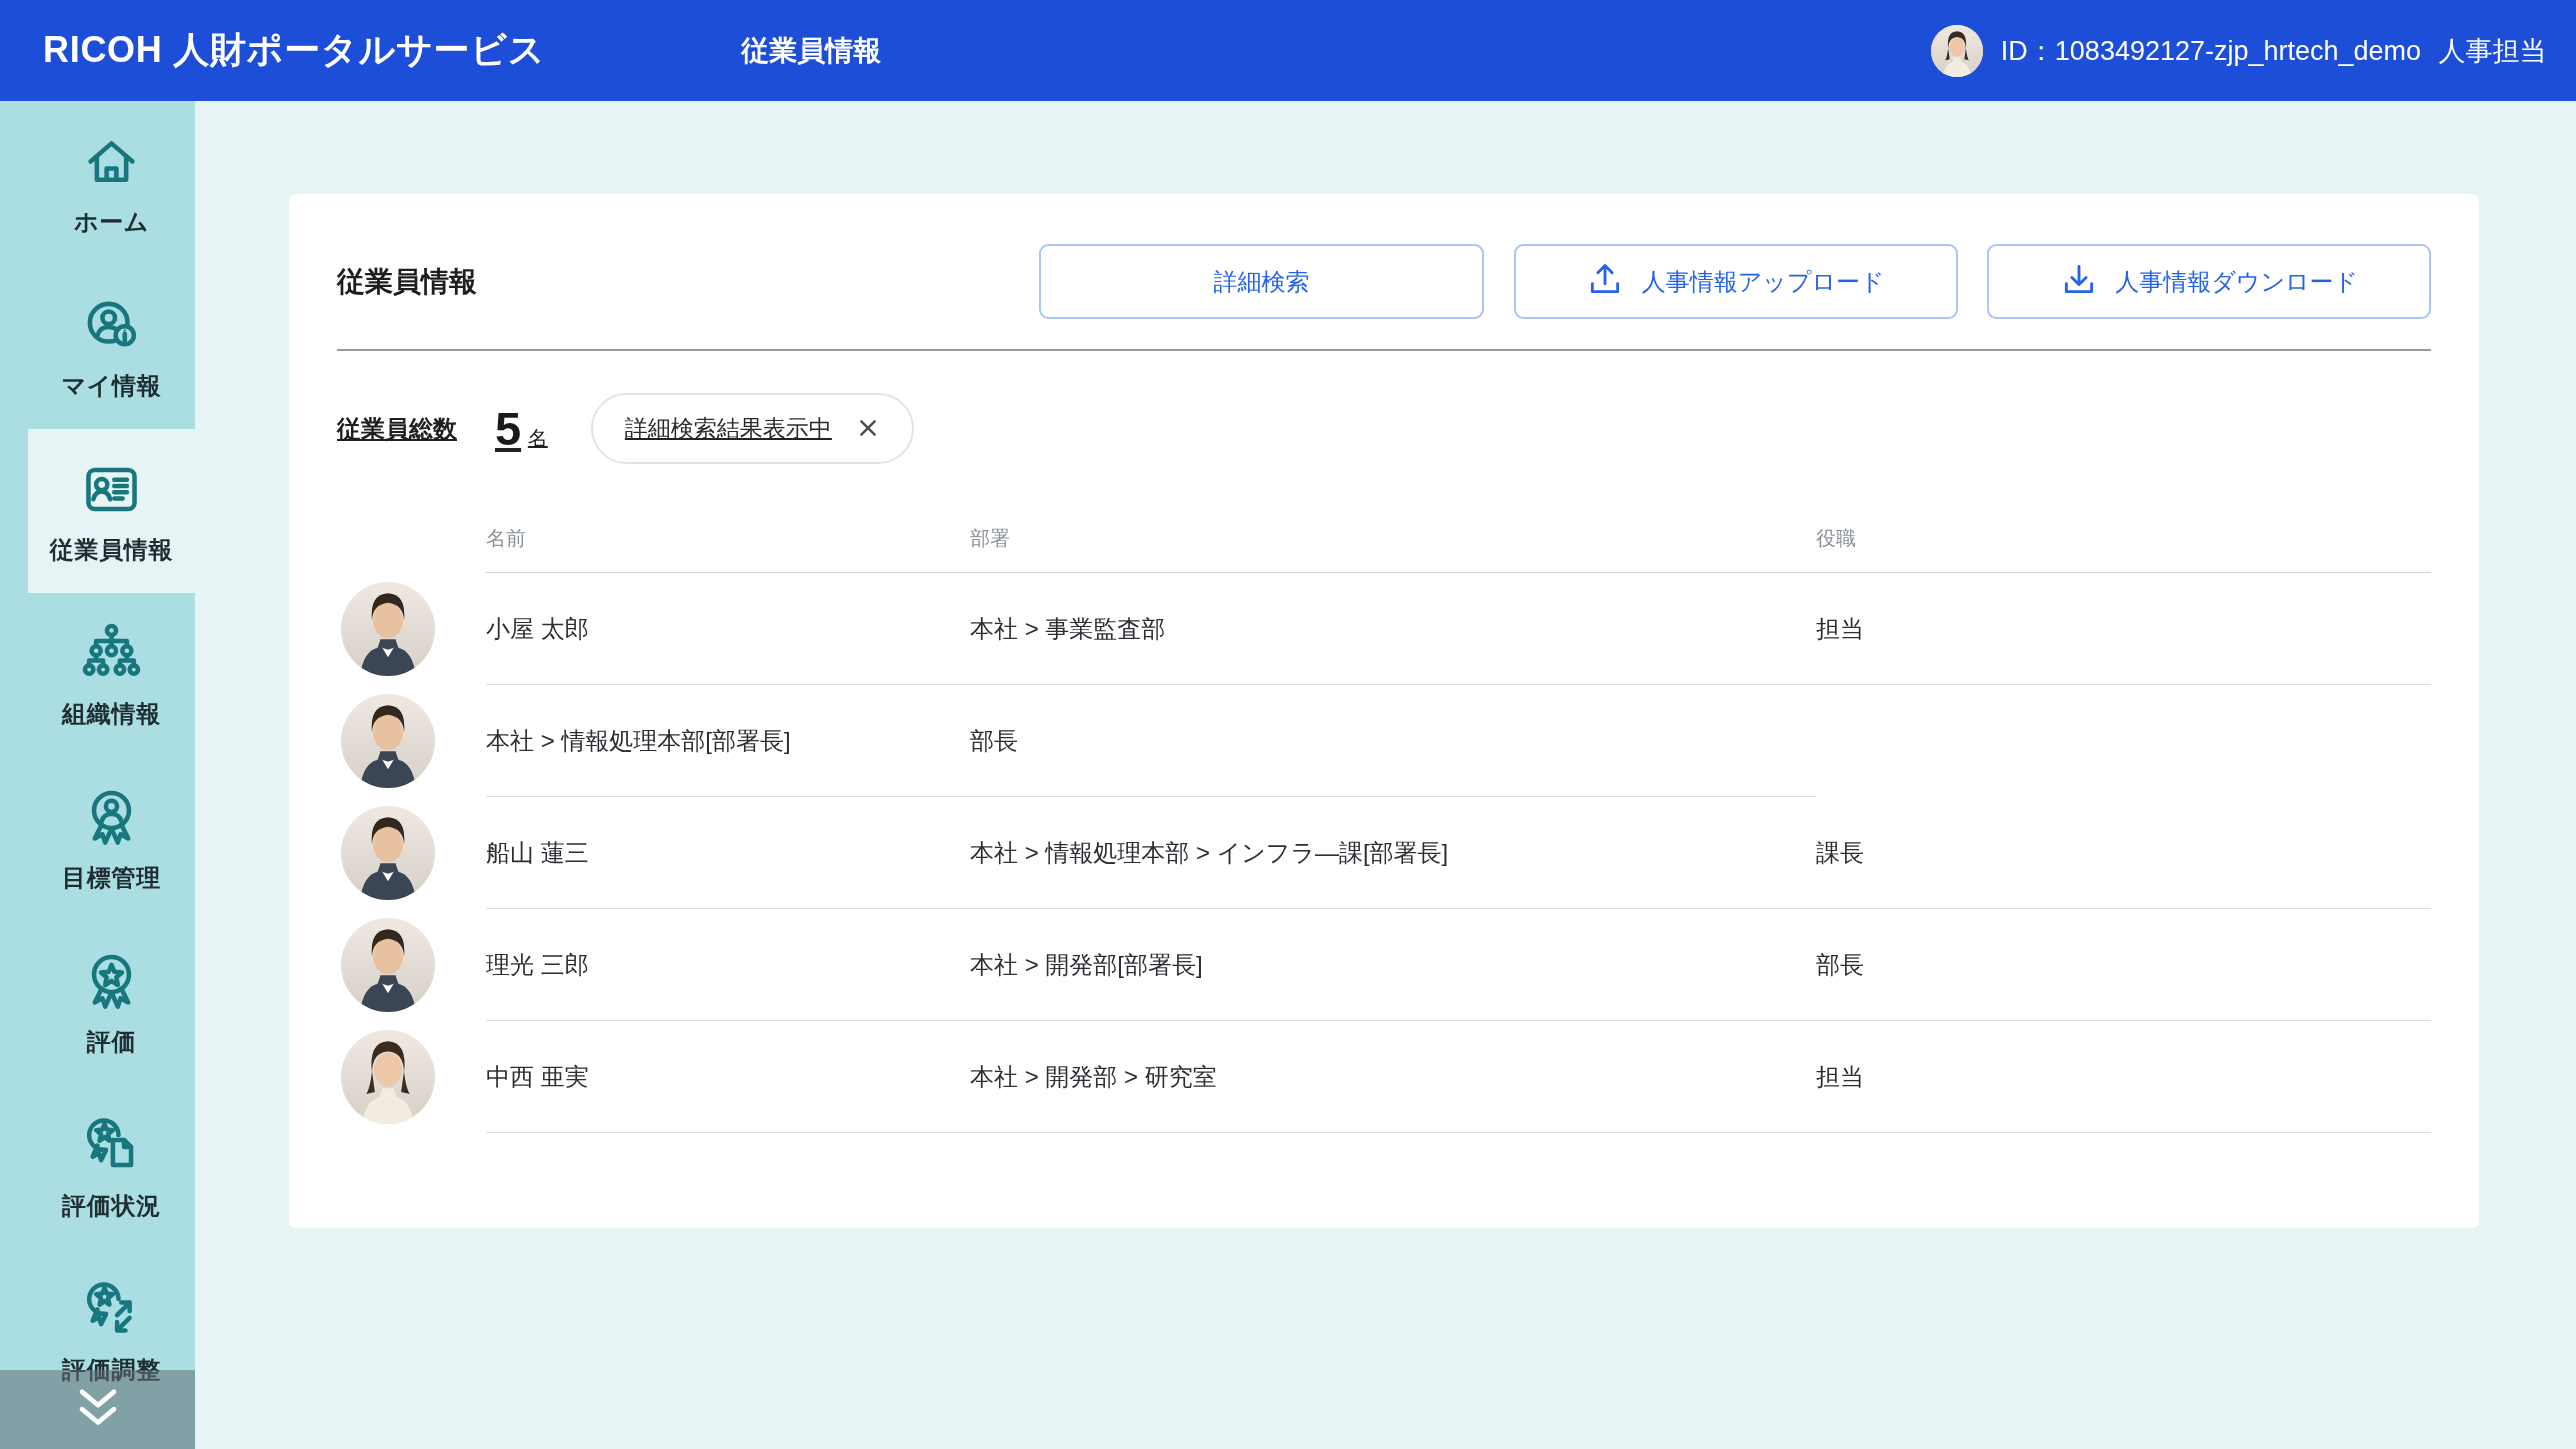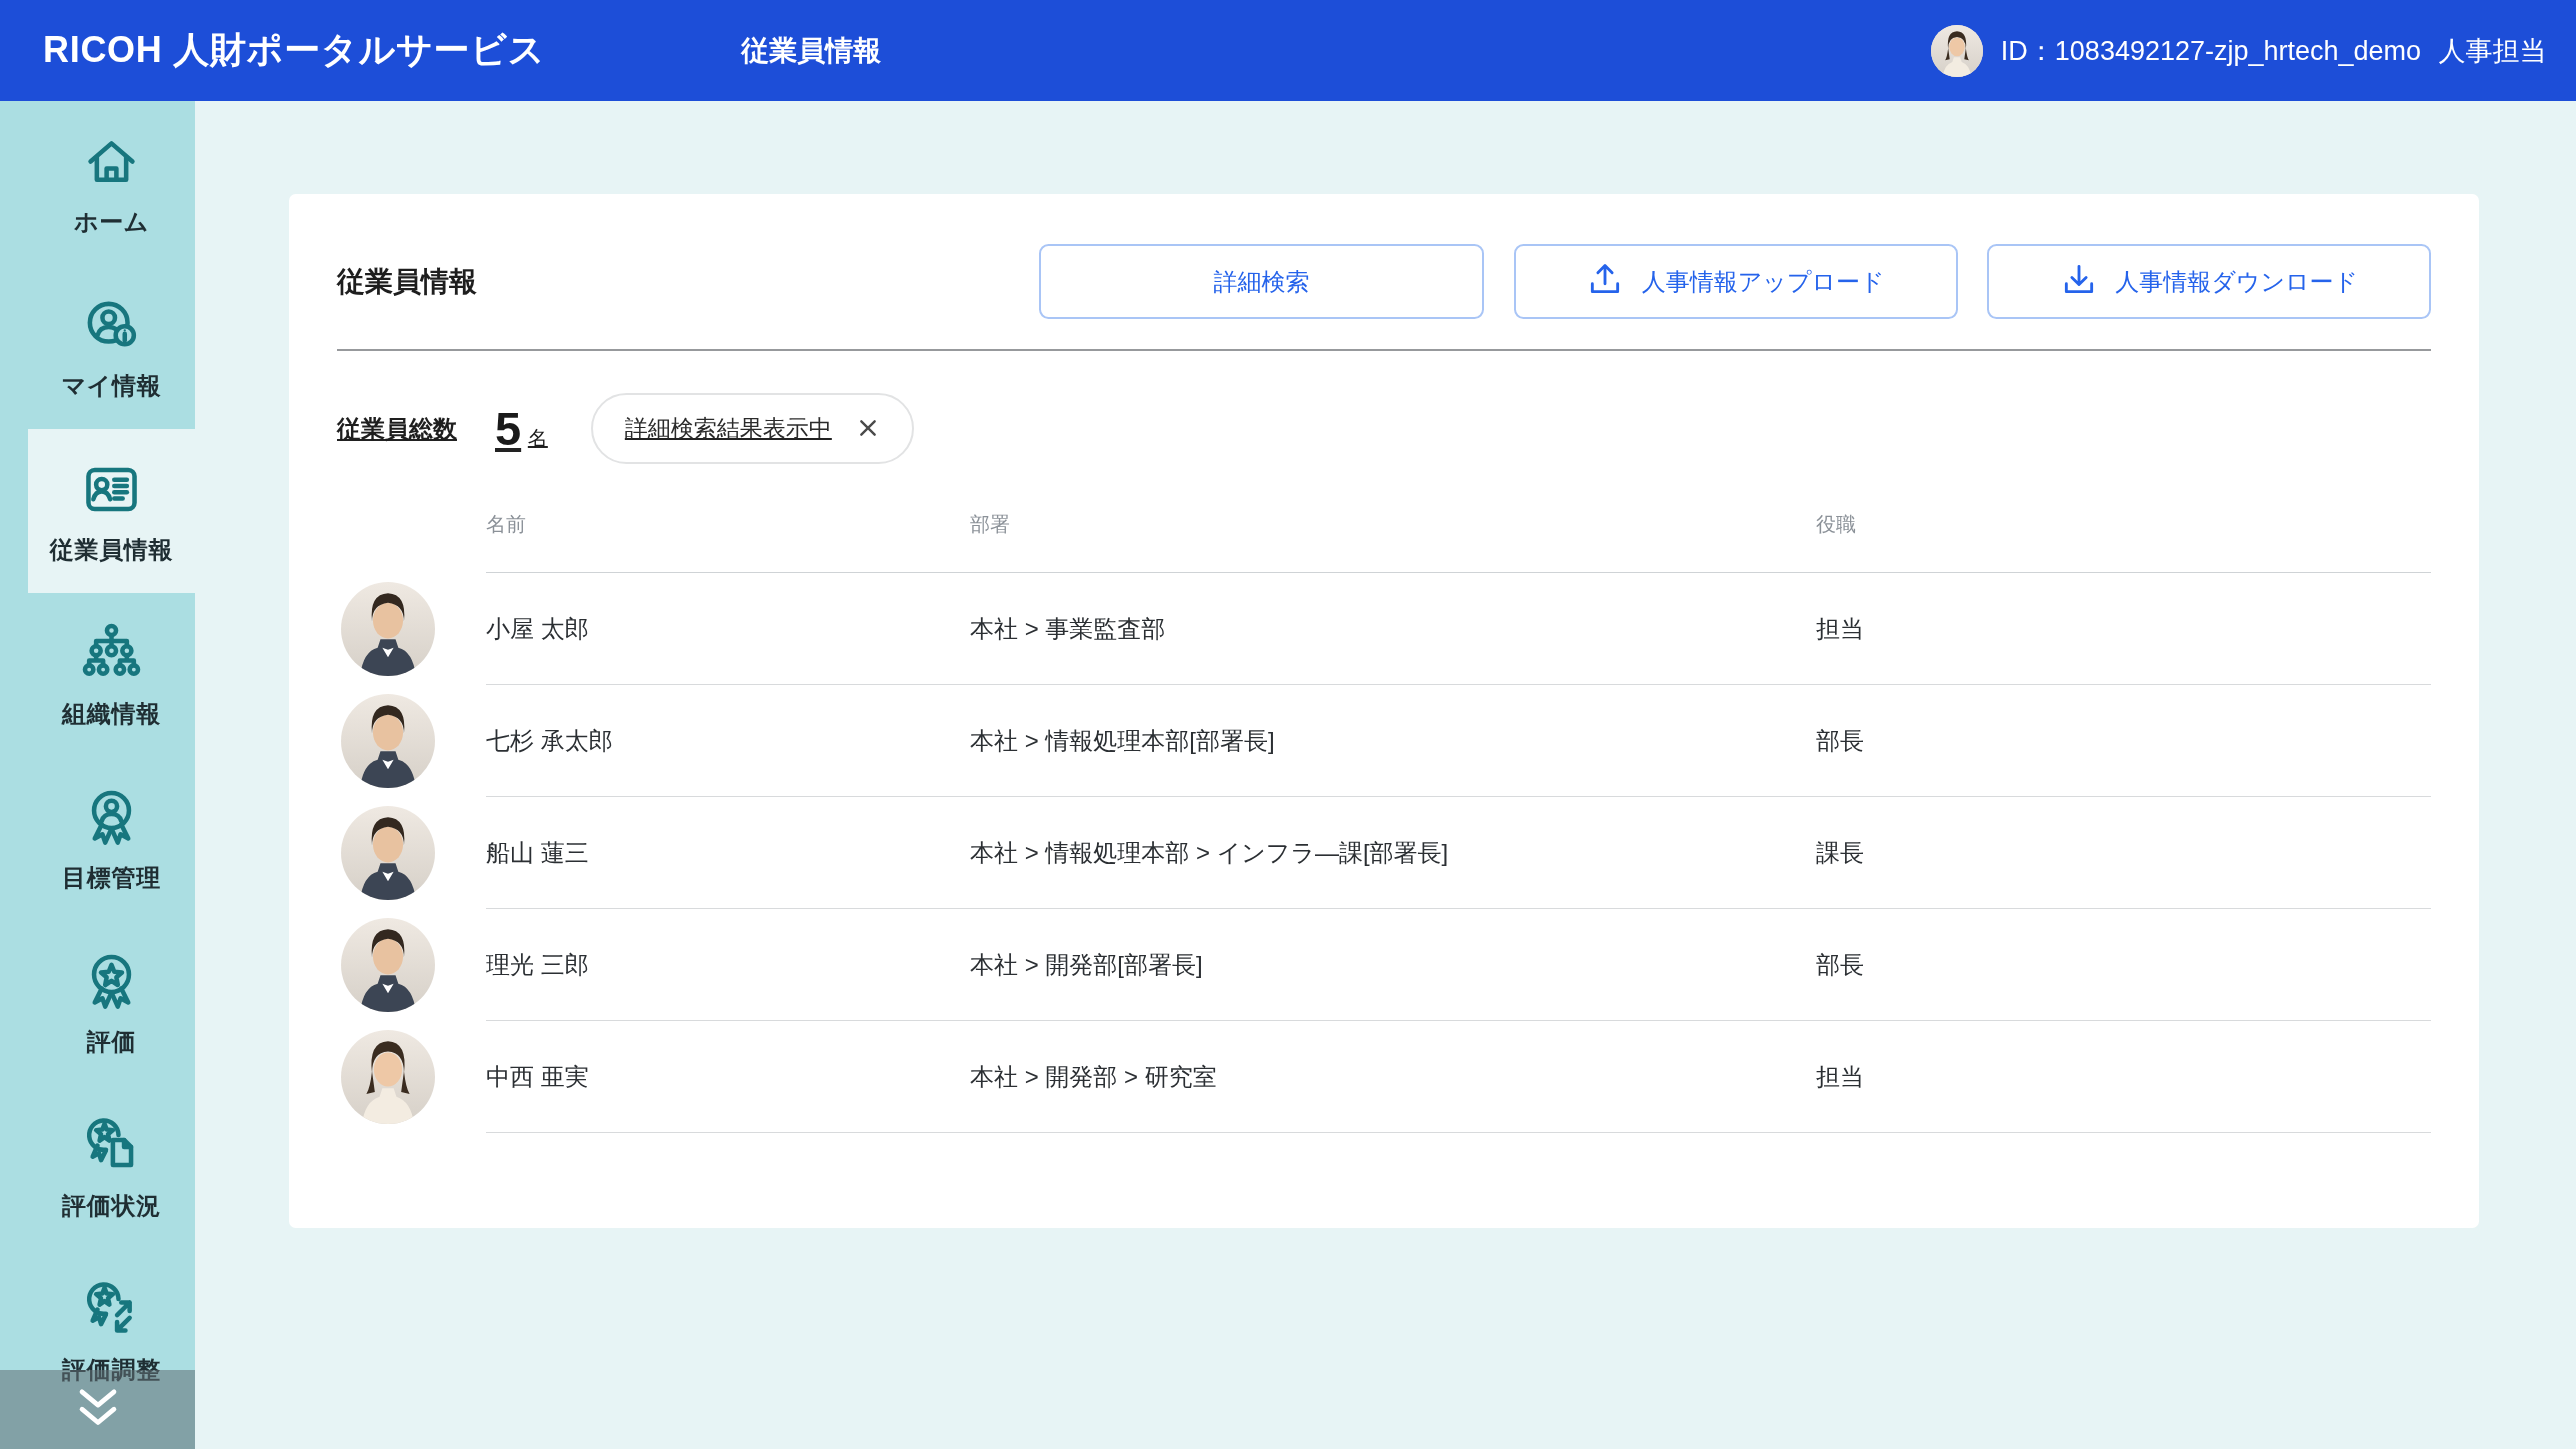--- a/index.html
+++ b/index.html
@@ -52,21 +52,21 @@
   .unit{font-size:20px;color:#1A1A1A;margin-left:6.7px;}
   .chip{margin-left:43px;height:71px;border:2px solid #E2E3E4;border-radius:38px;
         display:flex;align-items:center;gap:24px;padding:0 32px;box-sizing:border-box;cursor:pointer;background:#fff;}
   .chip-label{font-size:23px;color:#2B2B2B;}
   .chip svg{width:24px;height:24px;stroke:#4A4A4A;stroke-width:3.6;stroke-linecap:round;fill:none;}
 
   
   .table{margin-top:0;}
   .thead,.trow{display:grid;grid-template-columns:149px 484px 846px 1fr;}
   .thead{height:109px;}
-  .thead>div{display:flex;align-items:flex-end;padding-bottom:34px;border-bottom:1.3px solid #CFD3D6;
+  .thead>div{display:flex;align-items:flex-end;padding-bottom:20px;border-bottom:1.3px solid #CFD3D6;
              font-size:20px;color:#8B9198;box-sizing:border-box;}
   .thead>.no-line{border-bottom:none;}
   .trow{height:112px;cursor:pointer;}
   .trow>div{display:flex;align-items:center;border-bottom:1.3px solid #D8DADC;box-sizing:border-box;
             font-size:24px;color:#2B2F33;}
   .trow>.cell-avatar{border-bottom:none;}
   .avatar{width:94px;height:94px;border-radius:50%;overflow:hidden;margin-left:4px;flex:none;}
   .avatar svg,.user-avatar svg{width:100%;height:100%;display:block;}
 </style>
 </head>
@@ -307,21 +307,20 @@
           </div>
 
           <div class="trow">
             <div class="cell-avatar">
               <div class="avatar">
                   <svg viewBox="0 0 100 100">
                     <use href="#person-m"></use>
                   </svg>
                 </div>
             </div>
-            <div>七杉 承太郎</div>
             <div>本社 &gt; 情報処理本部[部署長]</div>
             <div>部長</div>
           </div>
 
           <div class="trow">
             <div class="cell-avatar">
               <div class="avatar">
                   <svg viewBox="0 0 100 100">
                     <use href="#person-m"></use>
                   </svg>

